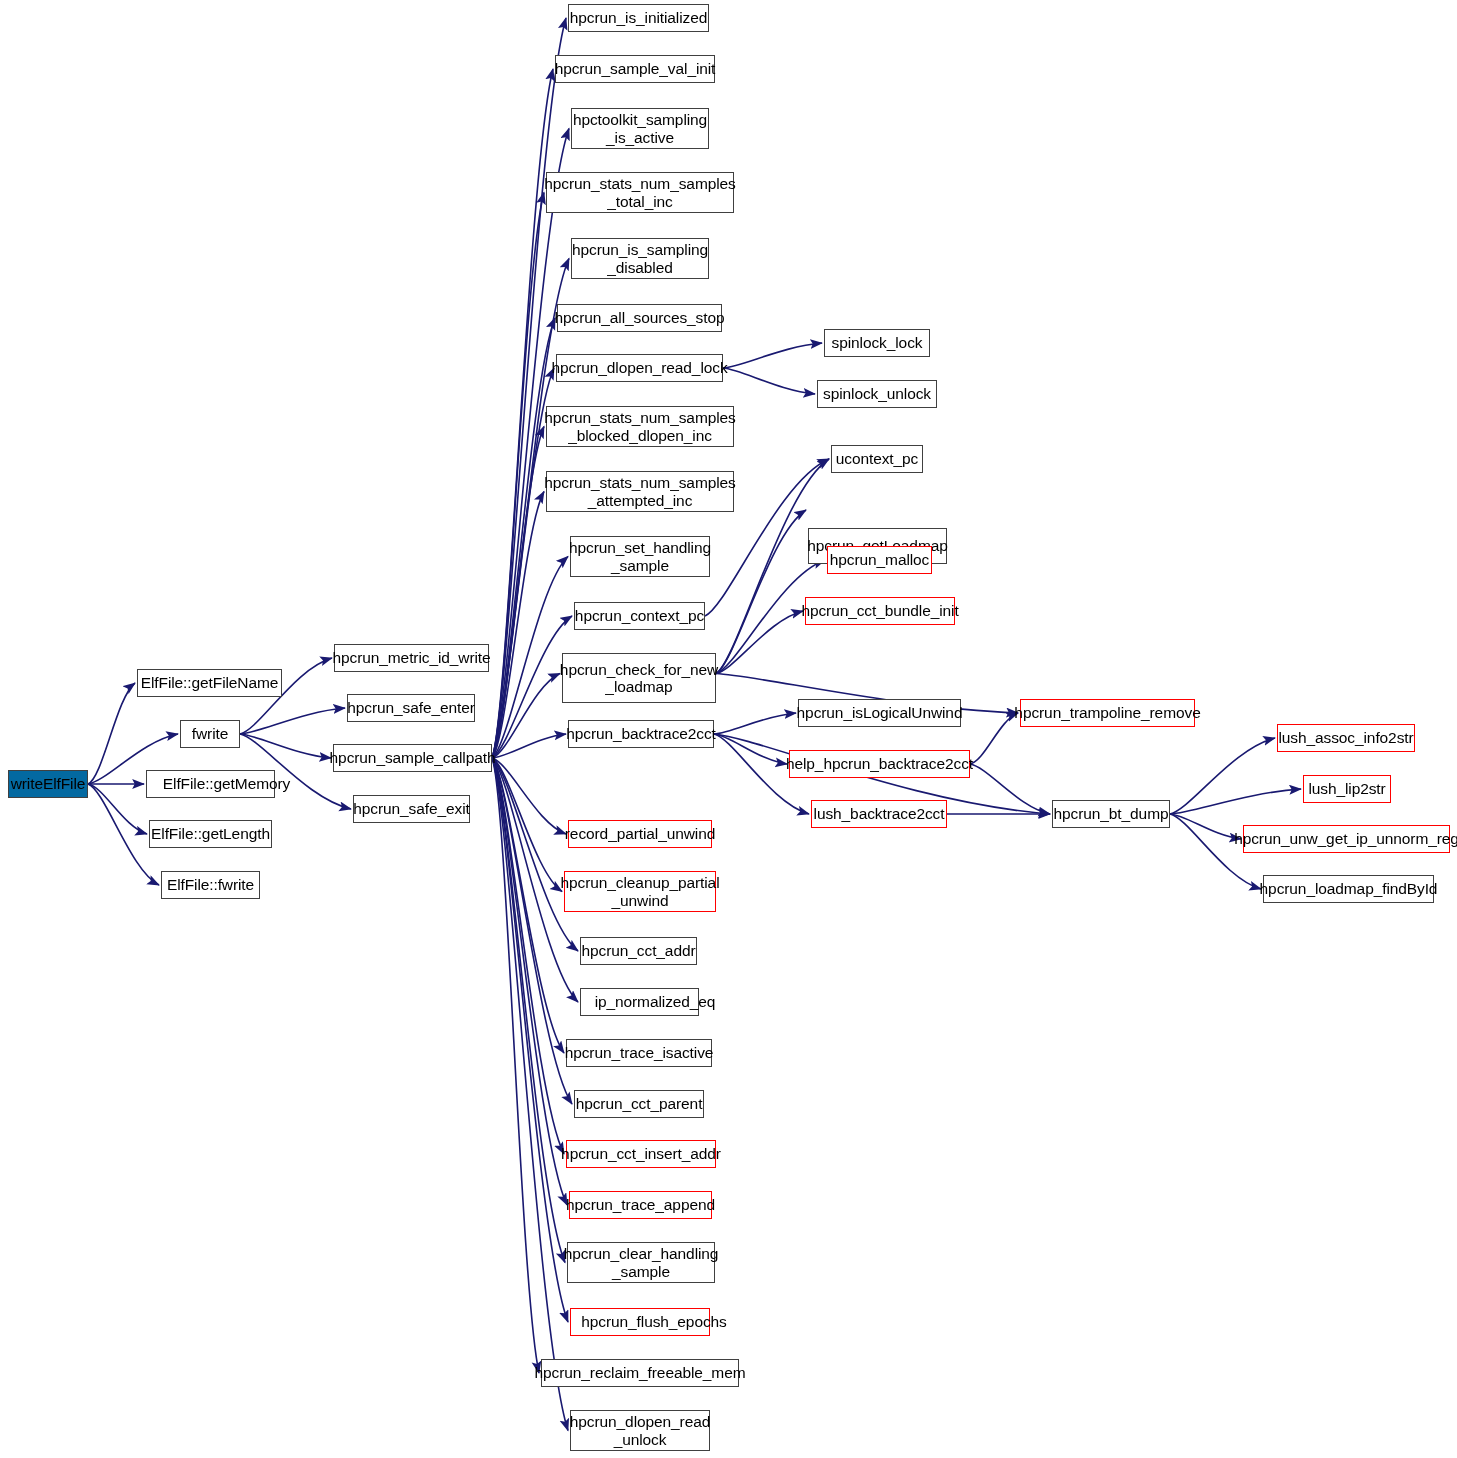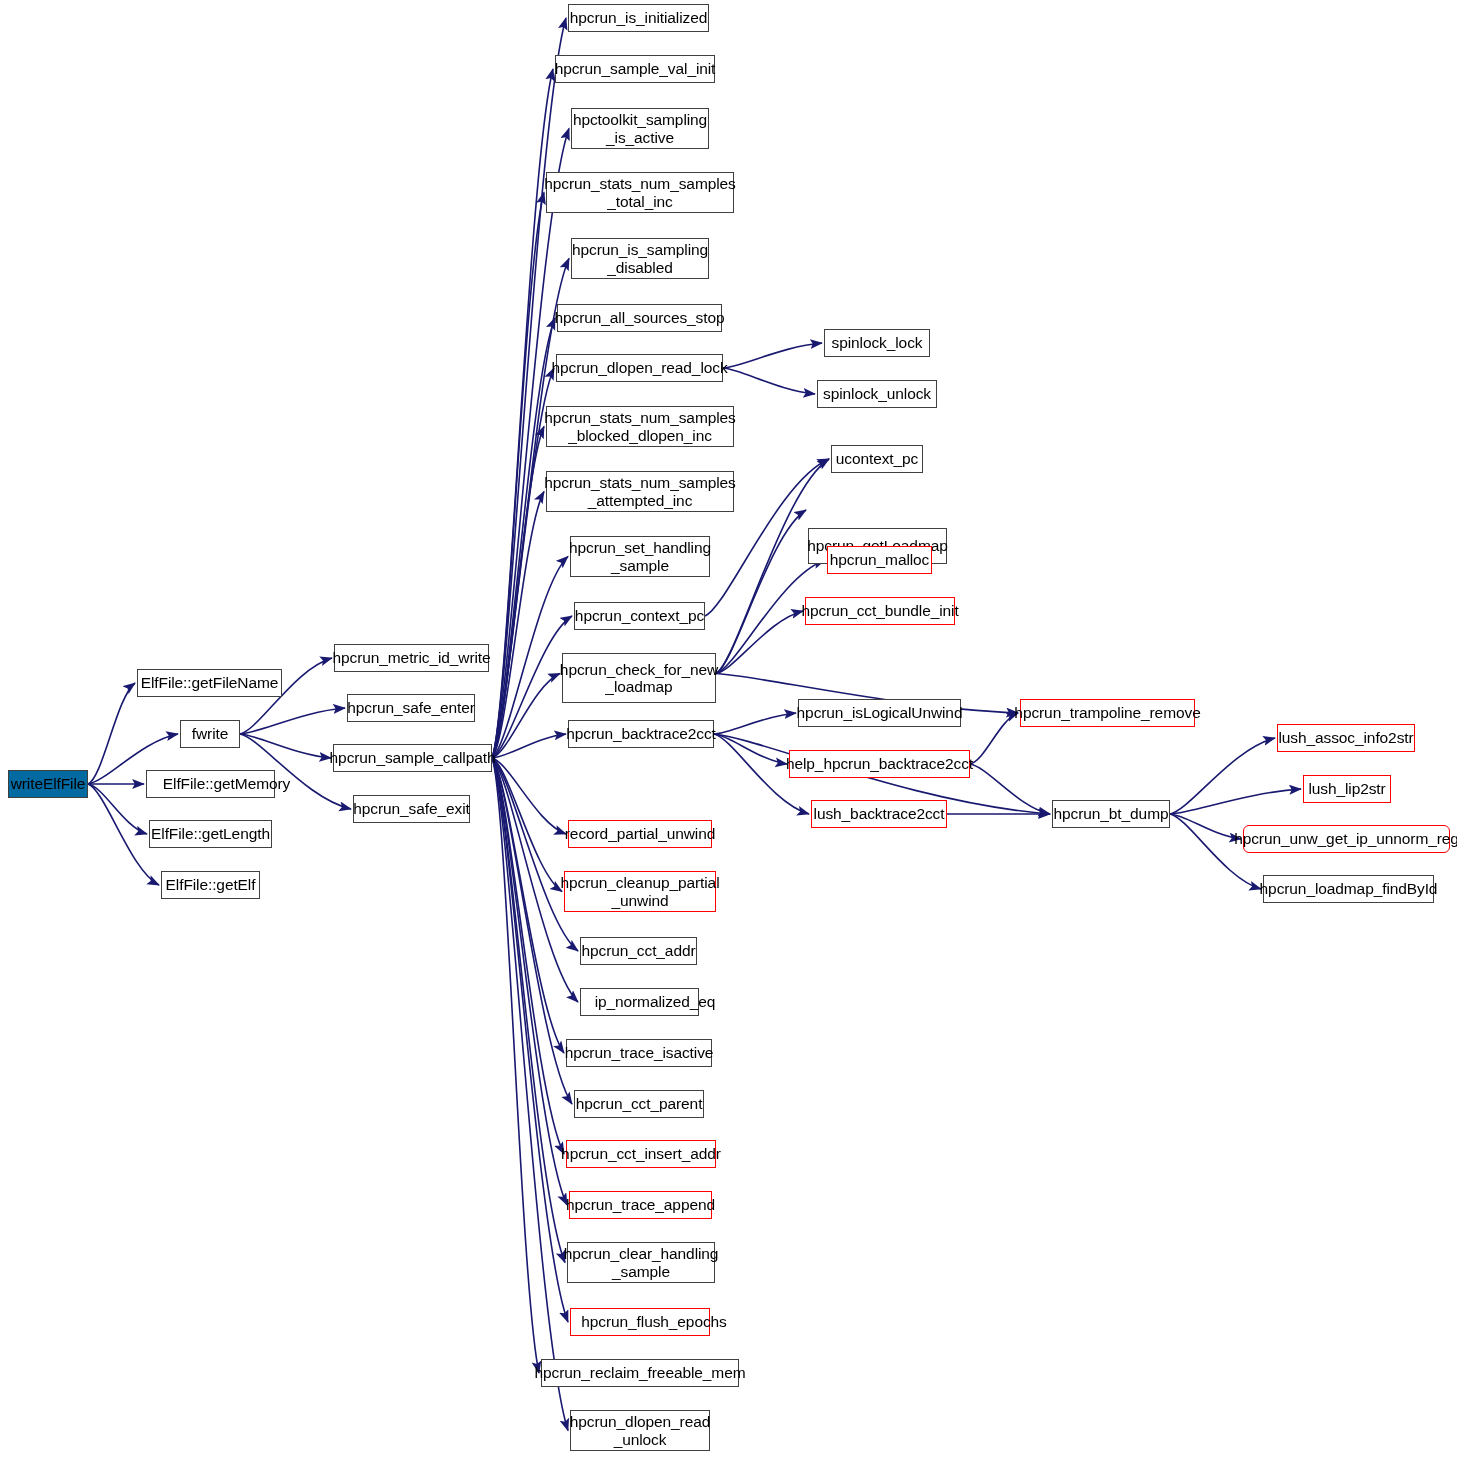--- a/index.html
+++ b/index.html
@@ -79,21 +79,21 @@
         <path d="M1170,814 C1187.3,815.5 1212.34,835.5 1241,839" marker-end="url(#arrow)"></path>
         <path d="M1170,814 C1189.3,818.5 1223.94,878.5 1261,889" marker-end="url(#arrow)"></path>
       </g>
   </svg>
   <div id="node-layer">
       <div class="node root" style="left: 8px; top: 770px; width: 80px; height: 28px;"><span>writeElfFile</span></div>
       <div class="node" style="left: 137px; top: 669px; width: 145px; height: 28px;"><span>ElfFile::getFileName</span></div>
       <div class="node" style="left: 180px; top: 720px; width: 60px; height: 28px;"><span>fwrite</span></div>
       <div class="node" style="left: 146px; top: 770px; width: 129px; height: 28px; padding-left: 32px;"><span>ElfFile::getMemory</span></div>
       <div class="node" style="left: 149px; top: 820px; width: 123px; height: 28px;"><span>ElfFile::getLength</span></div>
-      <div class="node" style="left: 161px; top: 871px; width: 99px; height: 28px;"><span>ElfFile::getElf</span></div>
+      <div class="node" style="left: 161px; top: 871px; width: 99px; height: 28px;"><span>ElfFile::fwrite</span></div>
       <div class="node" style="left: 334px; top: 644px; width: 155px; height: 28px;"><span>hpcrun_metric_id_write</span></div>
       <div class="node" style="left: 347px; top: 694px; width: 128px; height: 28px;"><span>hpcrun_safe_enter</span></div>
       <div class="node" style="left: 333px; top: 744px; width: 159px; height: 28px;"><span>hpcrun_sample_callpath</span></div>
       <div class="node" style="left: 353px; top: 795px; width: 117px; height: 28px;"><span>hpcrun_safe_exit</span></div>
       <div class="node" style="left: 568px; top: 4px; width: 141px; height: 28px;"><span>hpcrun_is_initialized</span></div>
       <div class="node" style="left: 555px; top: 55px; width: 160px; height: 28px;"><span>hpcrun_sample_val_init</span></div>
       <div class="node" style="left: 571px; top: 108px; width: 138px; height: 41px;"><span>hpctoolkit_sampling
 _is_active</span></div>
       <div class="node" style="left: 546px; top: 172px; width: 188px; height: 41px;"><span>hpcrun_stats_num_samples
 _total_inc</span></div>
@@ -132,16 +132,16 @@
       <div class="node" style="left: 808px; top: 496px; width: 139px; height: 36px; margin-top: 32px;"><span>hpcrun_getLoadmap</span></div>
       <div class="node red" style="left: 827px; top: 546px; width: 105px; height: 28px;"><span>hpcrun_malloc</span></div>
       <div class="node red" style="left: 805px; top: 597px; width: 150px; height: 28px;"><span>hpcrun_cct_bundle_init</span></div>
       <div class="node" style="left: 798px; top: 699px; width: 163px; height: 28px;"><span>hpcrun_isLogicalUnwind</span></div>
       <div class="node red" style="left: 789px; top: 750px; width: 181px; height: 28px;"><span>help_hpcrun_backtrace2cct</span></div>
       <div class="node red" style="left: 811px; top: 800px; width: 136px; height: 28px;"><span>lush_backtrace2cct</span></div>
       <div class="node red" style="left: 1020px; top: 699px; width: 175px; height: 28px;"><span>hpcrun_trampoline_remove</span></div>
       <div class="node" style="left: 1052px; top: 800px; width: 118px; height: 28px;"><span>hpcrun_bt_dump</span></div>
       <div class="node red" style="left: 1277px; top: 724px; width: 138px; height: 28px;"><span>lush_assoc_info2str</span></div>
       <div class="node red" style="left: 1303px; top: 775px; width: 88px; height: 28px;"><span>lush_lip2str</span></div>
-      <div class="node red" style="left: 1243px; top: 825px; width: 207px; height: 28px; border-radius: 6px;"><span>hpcrun_unw_get_ip_unnorm_reg</span></div>
+      <div class="node red" style="left: 1243px; top: 825px; width: 207px; height: 28px;"><span>hpcrun_unw_get_ip_unnorm_reg</span></div>
       <div class="node" style="left: 1263px; top: 875px; width: 171px; height: 28px;"><span>hpcrun_loadmap_findById</span></div>
     </div>
 </div>
 
 </body></html>

